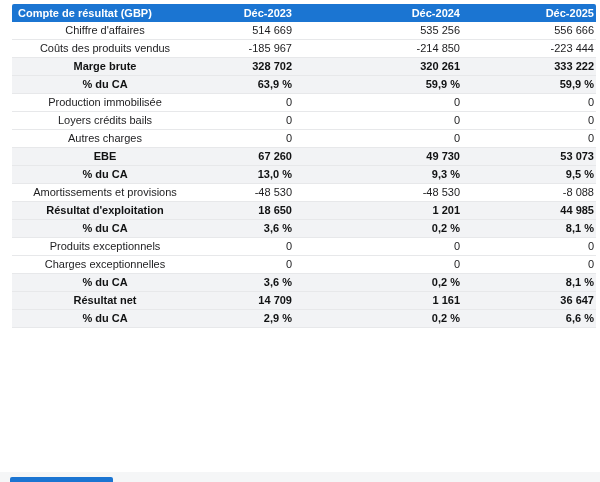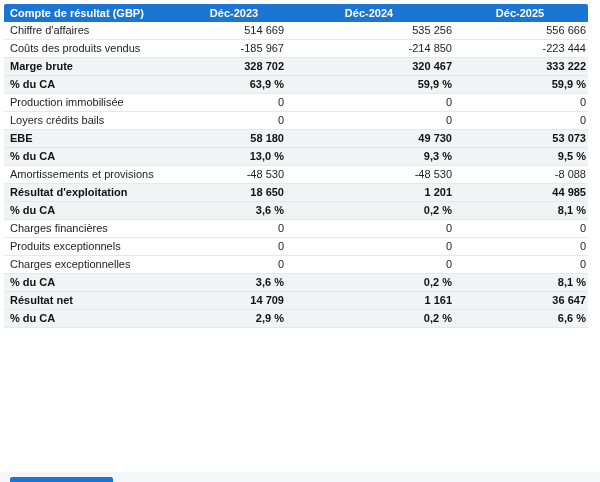--- a/index.html
+++ b/index.html
@@ -11,21 +11,21 @@
     position: relative;
     width: 600px;
     height: 482px;
     background: #ffffff;
     overflow: hidden;
     font-family: "Liberation Sans", sans-serif;
     -webkit-font-smoothing: antialiased;
   }
   .table-wrap {
     position: absolute;
-    left: 4px;
+    left: 12px;
     top: 4px;
     width: 584px;
   }
   table {
     border-collapse: collapse;
     table-layout: fixed;
     width: 100%;
     font-size: 11px;
     color: #1d1d1f;
   }
@@ -33,39 +33,39 @@
   col.c-y1     { width: 102px; }
   col.c-y2     { width: 168px; }
   col.c-y3     { width: 134px; }
   thead th {
     background: var(--header-bg, #1b75d2);
     color: var(--header-text, #ffffff);
     font-weight: bold;
     height: 18px;
     line-height: 18px;
     padding: 0;
-    text-align: center;
+    text-align: right;
   }
   thead th.label {
     text-align: left;
     padding-left: 6px;
     border-top-left-radius: 2px;
   }
   thead th.num { padding-right: 2px; }
   thead th:last-child { border-top-right-radius: 2px; }
   tbody td {
     height: 17px;
     line-height: 17px;
     padding: 0;
     border-bottom: 1px solid var(--row-border, #e7e8ea);
     white-space: nowrap;
     overflow: hidden;
   }
   tbody td.label {
-    text-align: left;
+    text-align: center;
     padding-left: 6px;
   }
   tbody td.num {
     text-align: right;
     padding-right: 2px;
   }
   tbody tr.bold-row td {
     font-weight: bold;
     color: #111213;
     background: var(--bold-row-bg, #f2f3f5);
@@ -119,44 +119,50 @@
           </tr>
           <tr>
             <td class="label">Coûts des produits vendus</td>
             <td class="num">-185 967</td>
             <td class="num">-214 850</td>
             <td class="num">-223 444</td>
           </tr>
           <tr class="bold-row">
             <td class="label">Marge brute</td>
             <td class="num">328 702</td>
-            <td class="num">320 467</td>
+            <td class="num">320 261</td>
             <td class="num">333 222</td>
           </tr>
           <tr class="bold-row">
             <td class="label">% du CA</td>
             <td class="num">63,9 %</td>
             <td class="num">59,9 %</td>
             <td class="num">59,9 %</td>
           </tr>
           <tr>
             <td class="label">Production immobilisée</td>
             <td class="num">0</td>
             <td class="num">0</td>
             <td class="num">0</td>
           </tr>
           <tr>
             <td class="label">Loyers crédits bails</td>
             <td class="num">0</td>
             <td class="num">0</td>
             <td class="num">0</td>
           </tr>
+          <tr>
+            <td class="label">Autres charges</td>
+            <td class="num">0</td>
+            <td class="num">0</td>
+            <td class="num">0</td>
+          </tr>
           <tr class="bold-row">
             <td class="label">EBE</td>
-            <td class="num">58 180</td>
+            <td class="num">67 260</td>
             <td class="num">49 730</td>
             <td class="num">53 073</td>
           </tr>
           <tr class="bold-row">
             <td class="label">% du CA</td>
             <td class="num">13,0 %</td>
             <td class="num">9,3 %</td>
             <td class="num">9,5 %</td>
           </tr>
           <tr>
@@ -169,26 +175,20 @@
             <td class="label">Résultat d'exploitation</td>
             <td class="num">18 650</td>
             <td class="num">1 201</td>
             <td class="num">44 985</td>
           </tr>
           <tr class="bold-row">
             <td class="label">% du CA</td>
             <td class="num">3,6 %</td>
             <td class="num">0,2 %</td>
             <td class="num">8,1 %</td>
-          </tr>
-          <tr>
-            <td class="label">Charges financières</td>
-            <td class="num">0</td>
-            <td class="num">0</td>
-            <td class="num">0</td>
           </tr>
           <tr>
             <td class="label">Produits exceptionnels</td>
             <td class="num">0</td>
             <td class="num">0</td>
             <td class="num">0</td>
           </tr>
           <tr>
             <td class="label">Charges exceptionnelles</td>
             <td class="num">0</td>

